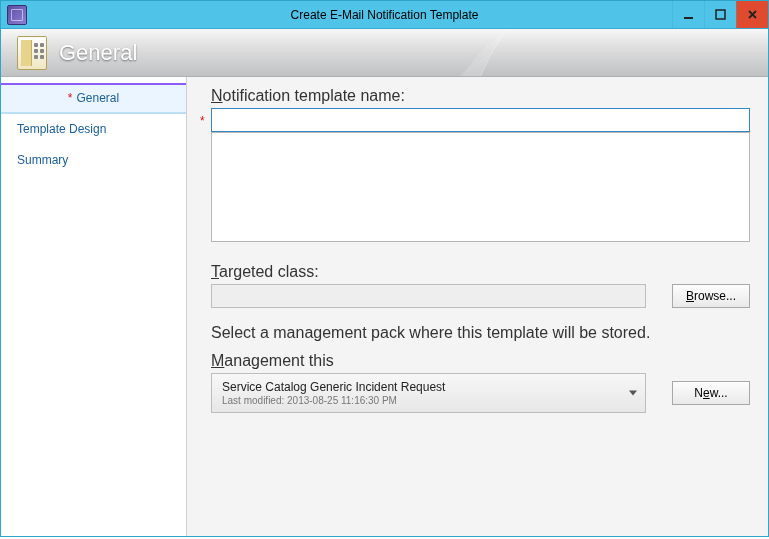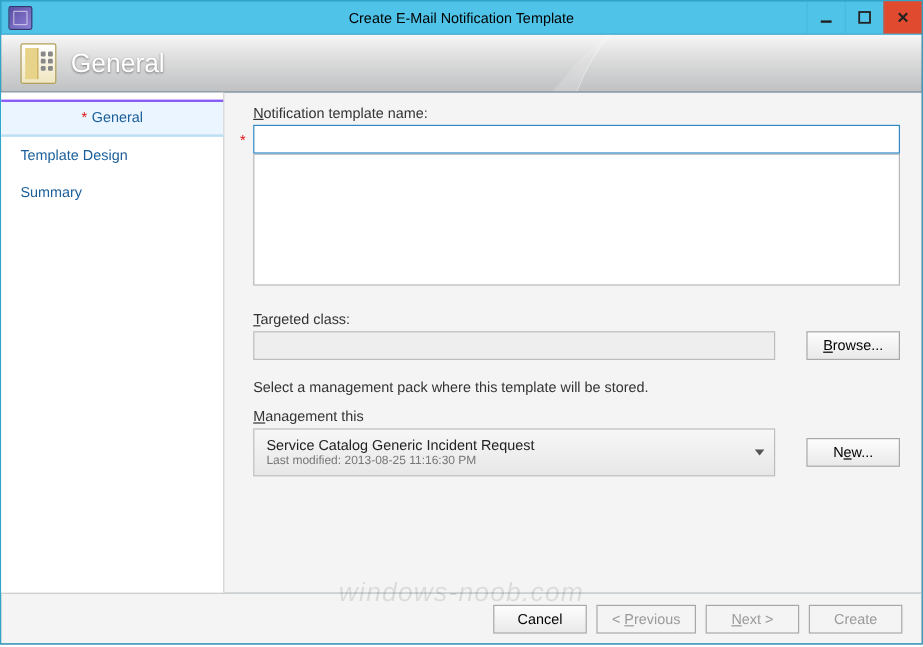--- a/index.html
+++ b/index.html
@@ -149,21 +149,21 @@
   }
   .req-ast { color: #d11; margin-right: 4px; }
 
   .content {
     flex: 1;
     padding: 8px 18px 4px 24px;
     overflow: hidden;
     position: relative;
   }
   .field-label {
-    font-size: 12px;
+    font-size: 16px;
     color: #333;
     margin-top: 2px;
     margin-bottom: 3px;
   }
   .field-label .accel { text-decoration: underline; }
   .inline-req {
     color:#d11; position:absolute; margin-left:-11px; margin-top:6px;
   }
   input.text-input {
     width: 100%;
@@ -342,25 +342,14 @@
           <div class="caret"></div>
         </div>
         <button class="btn" style="align-self:center">
           N<span style="text-decoration:underline">e</span>w...
         </button>
       </div>
 
     </div>
   </div>
 
-  <div class="footer">
-    <div class="watermark">windows-noob.com</div>
-    <button class="btn">Cancel</button>
-    <button class="btn disabled">
-      &lt; <span style="text-decoration:underline">P</span>revious
-    </button>
-    <button class="btn disabled">
-      <span style="text-decoration:underline">N</span>ext &gt;
-    </button>
-    <button class="btn disabled">Create</button>
-  </div>
 
 </div>
 
 </body></html>

